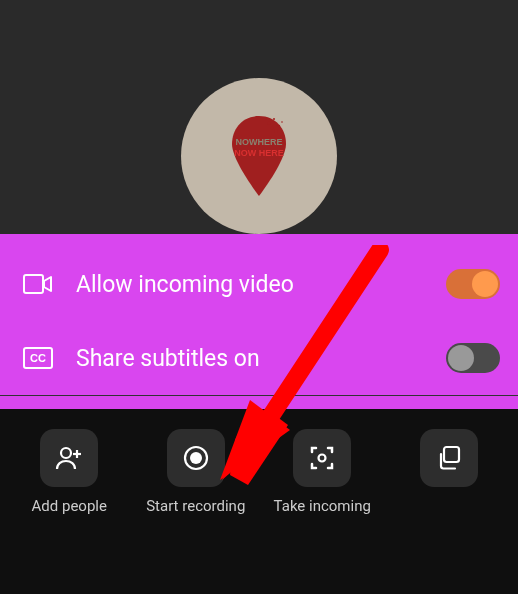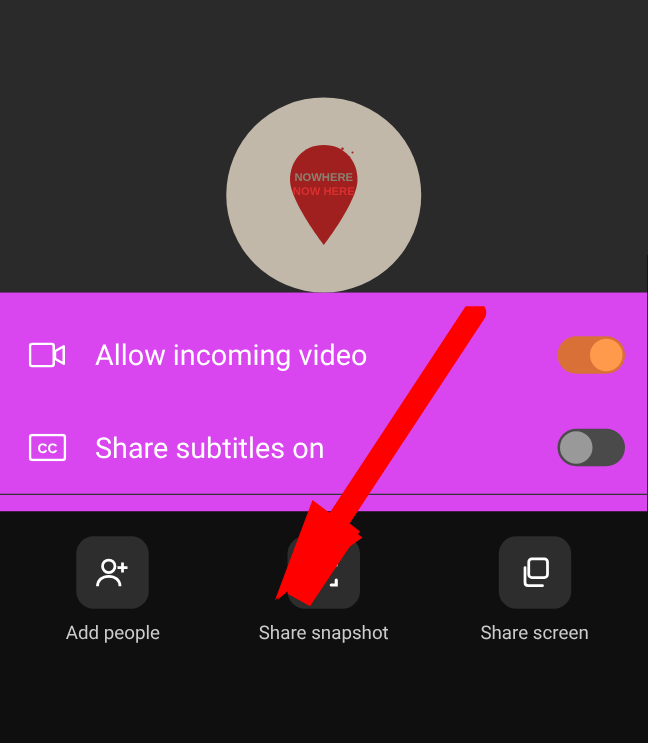--- a/index.html
+++ b/index.html
@@ -194,42 +194,50 @@
       <svg width="30" height="30" viewBox="0 0 30 30">
         <circle cx="12" cy="10" r="5" stroke="#ffffff" stroke-width="2.2" fill="none"></circle>
         <path d="M 3 26 C 3 21 7 18 12 18 C 17 18 21 21 21 26" stroke="#ffffff" stroke-width="2.2" fill="none"></path>
         <line x1="23" y1="7" x2="23" y2="15" stroke="#ffffff" stroke-width="2.2"></line>
         <line x1="19" y1="11" x2="27" y2="11" stroke="#ffffff" stroke-width="2.2"></line>
       </svg>
     </div>
     <div class="toolbar-label">Add people</div>
   </div>
 
+  <div class="toolbar-item">
+    <div class="toolbar-button">
+      <svg width="30" height="30" viewBox="0 0 30 30">
+        <circle cx="15" cy="15" r="11" stroke="#ffffff" stroke-width="2.2" fill="none"></circle>
+        <circle cx="15" cy="15" r="6" fill="#ffffff"></circle>
+      </svg>
+    </div>
+    <div class="toolbar-label">Start recording</div>
+  </div>
 
   <div class="toolbar-item">
     <div class="toolbar-button">
       <svg width="30" height="30" viewBox="0 0 30 30">
         <path d="M 5 9 L 5 5 L 9 5" stroke="#ffffff" stroke-width="2.5" fill="none" stroke-linecap="round"></path>
         <path d="M 21 5 L 25 5 L 25 9" stroke="#ffffff" stroke-width="2.5" fill="none" stroke-linecap="round"></path>
         <path d="M 25 21 L 25 25 L 21 25" stroke="#ffffff" stroke-width="2.5" fill="none" stroke-linecap="round"></path>
         <path d="M 9 25 L 5 25 L 5 21" stroke="#ffffff" stroke-width="2.5" fill="none" stroke-linecap="round"></path>
         <circle cx="15" cy="15" r="3.5" stroke="#ffffff" stroke-width="2.2" fill="none"></circle>
       </svg>
     </div>
-    <div class="toolbar-label">Share snapshot</div>
+    <div class="toolbar-label">Take incoming</div>
   </div>
 
   <div class="toolbar-item">
     <div class="toolbar-button">
       <svg width="30" height="30" viewBox="0 0 30 30">
         <rect x="10" y="4" width="15" height="15" rx="2.5" stroke="#ffffff" stroke-width="2.2" fill="none"></rect>
         <path d="M 7 11 L 7 23 C 7 24.5 8 25.5 9.5 25.5 L 21 25.5" stroke="#ffffff" stroke-width="2.2" fill="none" stroke-linecap="round"></path>
       </svg>
     </div>
-    <div class="toolbar-label">Share screen</div>
   </div>
 </div>
 
 <svg class="arrow-overlay" viewBox="0 0 200 240">
   <defs>
     <marker id="arrowhead" markerWidth="1" markerHeight="1" refX="0" refY="0" orient="auto">
     </marker>
   </defs>
   <path d="M 180 5 L 55 195" stroke="#ff0000" stroke-width="18" stroke-linecap="round"></path>
   <polygon points="30,230 80,185 45,175" fill="#ff0000"></polygon>

